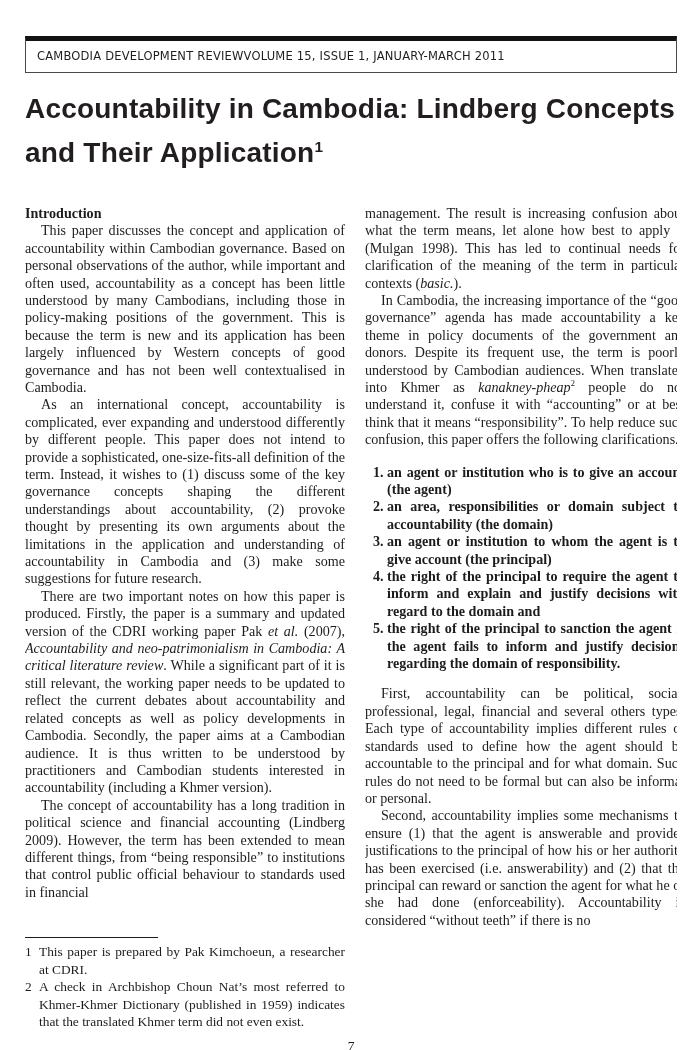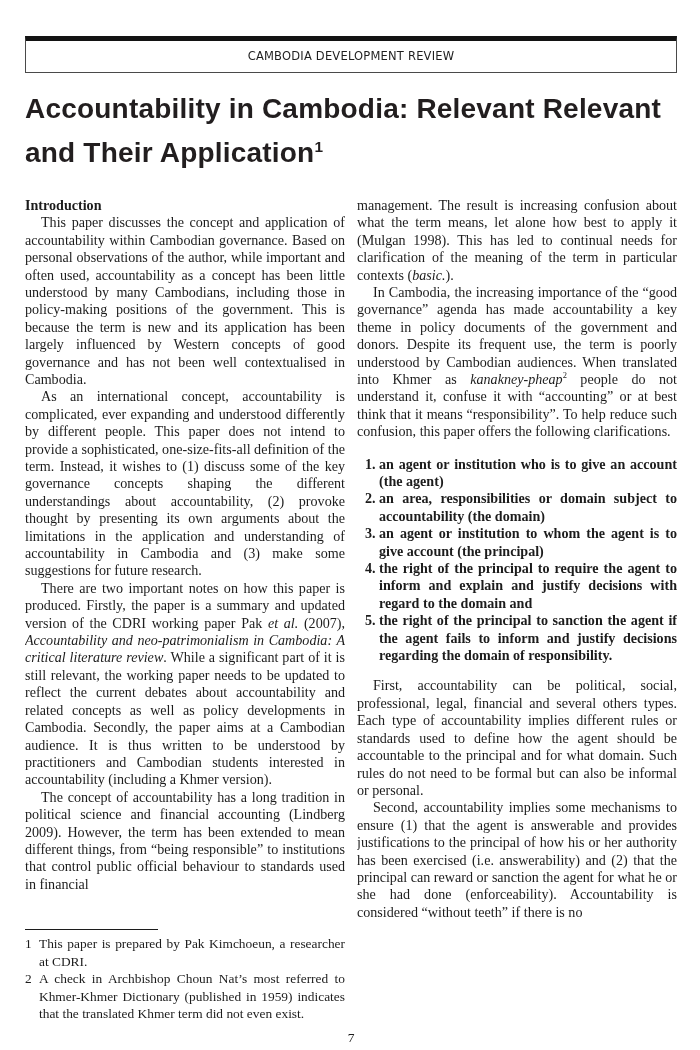--- a/index.html
+++ b/index.html
@@ -7,40 +7,40 @@
     position:relative;
     width:700px; height:1050px;
     box-sizing:border-box;
     padding:36px 23px 0 25px;
     background:#ffffff;
     font-family:"Liberation Serif","DejaVu Serif",serif;
     color:#1c1c1c;
     overflow:hidden;
   }
   .header-box {
-    display:flex; justify-content:center; align-items:center;
+    display:flex; justify-content:flex-start; align-items:center;
     border:1px solid #4a4a4a;
     border-top:5px solid #131313;
     padding:8px 11px 9px 11px;
     font-family:"DejaVu Sans","Liberation Sans",sans-serif;
     font-size:11.5px; letter-spacing:0.2px; color:#1e1e1e;
     white-space:nowrap;
   }
   .title {
     font-family:"Liberation Sans","DejaVu Sans",sans-serif;
     font-weight:700;
     font-size:28px;
     line-height:1.57;
     letter-spacing:0.2px;
     color:#221e1f;
     margin:14px 0 0 0;
     max-width:660px;
   }
   .title sup { font-size:55%; line-height:0; vertical-align:super; }
-  .columns { display:flex; gap:12px; margin-top:22px; height:828px; overflow:hidden; }
+  .columns { display:flex; gap:20px; margin-top:30px; height:828px; overflow:hidden; }
   .col {
     width:320px; flex:none;
     font-size:14.1px; line-height:17.4px;
     text-align:justify;
     overflow:hidden;
   }
   .col.left { display:flex; flex-direction:column; }
   .col p { margin:0; text-indent:16px; }
   .col p.no-indent { text-indent:0; }
   .col h3 {
@@ -63,23 +63,24 @@
   .fn-text { flex:1; text-align:justify; }
   .footer { text-align:center; font-size:13.5px; margin-top:5px; color:#1c1c1c; }
 </style>
 </head>
 <body>
 
 <div class="page">
 
   <div class="header-box">
     <span>CAMBODIA DEVELOPMENT REVIEW</span>
+    <span>VOLUME 15, ISSUE 1, JANUARY-MARCH 2011</span>
   </div>
 
-  <h1 class="title"><span>Accountability in Cambodia: Relevant Relevant and Their Application</span><sup>1</sup></h1>
+  <h1 class="title"><span>Accountability in Cambodia: Lindberg Concepts and Their Application</span><sup>1</sup></h1>
 
   <div class="columns">
 
     <div class="col left">
       <h3>Introduction</h3>
       <p>This paper discusses the concept and application of accountability within Cambodian governance. Based on personal observations of the author, while important and often used, accountability as a concept has been little understood by many Cambodians, including those in policy-making positions of the government. This is because the term is new and its application has been largely influenced by Western concepts of good governance and has not been well contextualised in Cambodia.</p>
       <p>As an international concept, accountability is complicated, ever expanding and understood differently by different people. This paper does not intend to provide a sophisticated, one-size-fits-all definition of the term. Instead, it wishes to (1) discuss some of the key governance concepts shaping the different understandings about accountability, (2) provoke thought by presenting its own arguments about the limitations in the application and understanding of accountability in Cambodia and (3) make some suggestions for future research.</p>
       <p><span>There are two important notes on how this paper is produced. Firstly, the paper is a summary and updated version of the CDRI working paper Pak </span><i>et al.</i><span> (2007), </span><i>Accountability and neo-patrimonialism in Cambodia: A critical literature review</i><span>. While a significant part of it is still relevant, the working paper needs to be updated to reflect the current debates about accountability and related concepts as well as policy developments in Cambodia. Secondly, the paper aims at a Cambodian audience. It is thus written to be understood by practitioners and Cambodian students interested in accountability (including a Khmer version).</span></p>
       <p>The concept of accountability has a long tradition in political science and financial accounting (Lindberg 2009). However, the term has been extended to mean different things, from “being responsible” to institutions that control public official behaviour to standards used in financial</p>
 

